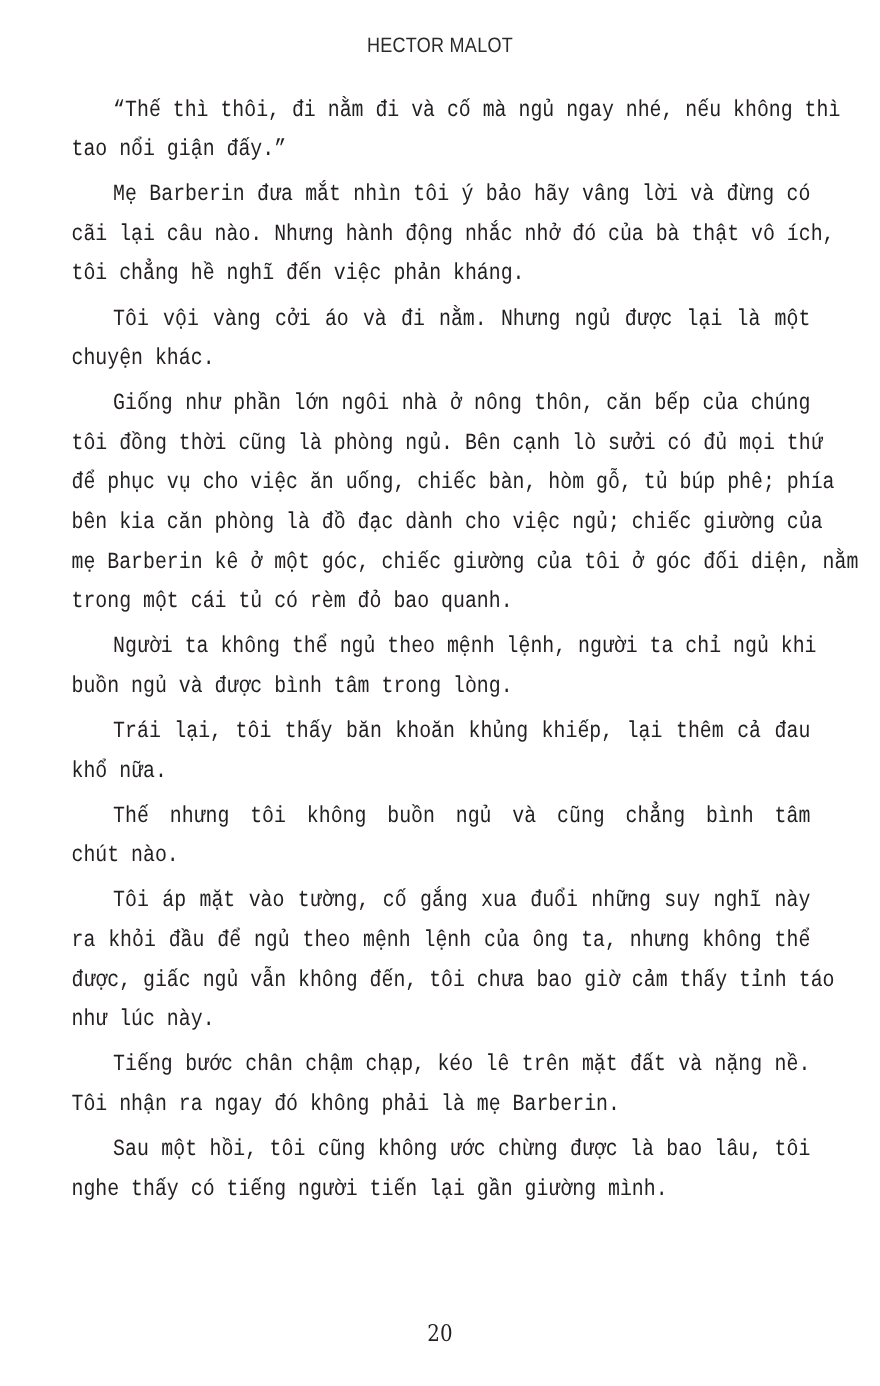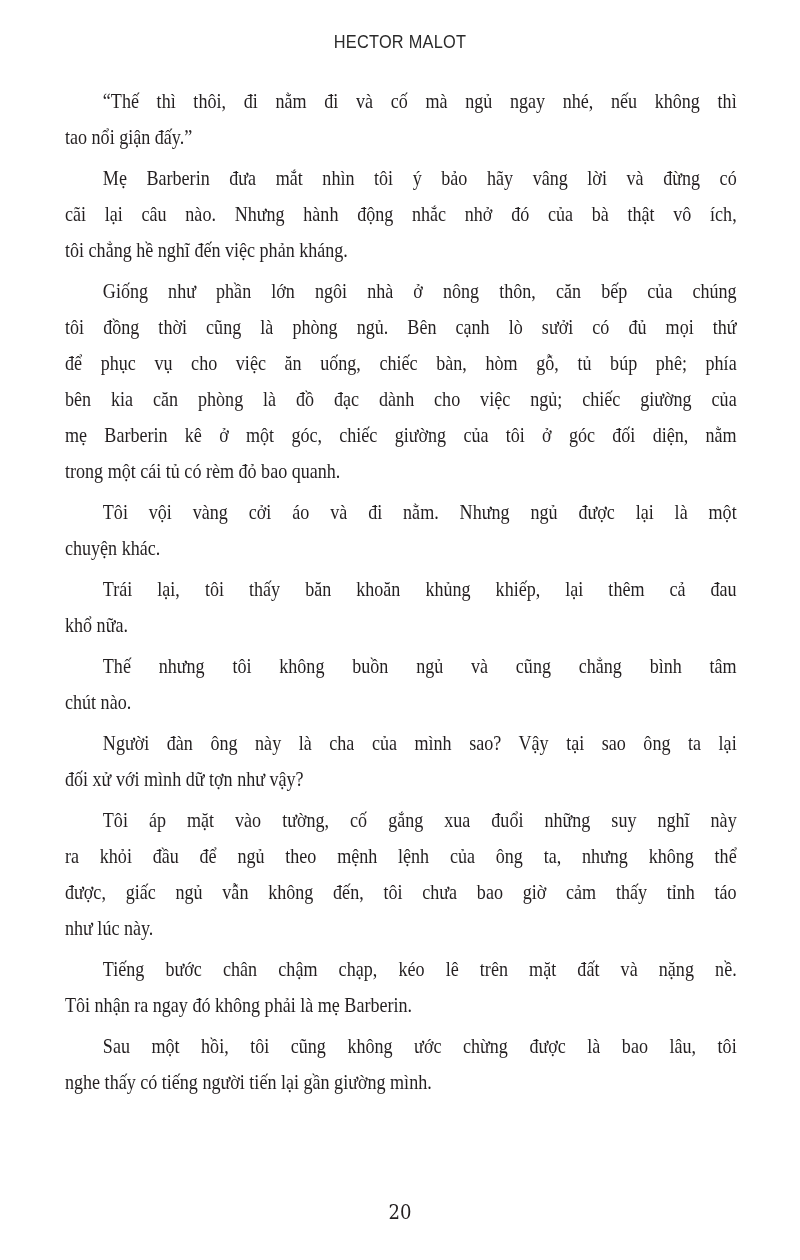--- a/index.html
+++ b/index.html
@@ -25,21 +25,21 @@
       letter-spacing: 0.3px;
       color: #2a2a2a;
       transform: scaleX(0.86);
       transform-origin: center;
     }
     .content {
       position: absolute;
       top: 83px;
       left: 65px;
       width: 672px;
-      font-family: Liberation Serif, serif;
+      font-family: Liberation Mono, monospace;
       font-size: 21px;
       color: #231f20;
     }
     .para {
       margin: 0 0 0 0;
       padding-bottom: 5px;
     }
     .line {
       display: block;
       height: 36px;
@@ -80,42 +80,42 @@
   <div class="para">
     <span class="line first">“Thế thì thôi, đi nằm đi và cố mà ngủ ngay nhé, nếu không thì</span>
     <span class="line last">tao nổi giận đấy.”</span>
   </div>
   <div class="para">
     <span class="line first">Mẹ Barberin đưa mắt nhìn tôi ý bảo hãy vâng lời và đừng có</span>
     <span class="line">cãi lại câu nào. Nhưng hành động nhắc nhở đó của bà thật vô ích,</span>
     <span class="line last">tôi chẳng hề nghĩ đến việc phản kháng.</span>
   </div>
   <div class="para">
+    <span class="line first">Tôi vội vàng cởi áo và đi nằm. Nhưng ngủ được lại là một</span>
+    <span class="line last">chuyện khác.</span>
+  </div>
+  <div class="para">
     <span class="line first">Giống như phần lớn ngôi nhà ở nông thôn, căn bếp của chúng</span>
     <span class="line">tôi đồng thời cũng là phòng ngủ. Bên cạnh lò sưởi có đủ mọi thứ</span>
     <span class="line">để phục vụ cho việc ăn uống, chiếc bàn, hòm gỗ, tủ búp phê; phía</span>
     <span class="line">bên kia căn phòng là đồ đạc dành cho việc ngủ; chiếc giường của</span>
     <span class="line">mẹ Barberin kê ở một góc, chiếc giường của tôi ở góc đối diện, nằm</span>
     <span class="line last">trong một cái tủ có rèm đỏ bao quanh.</span>
   </div>
   <div class="para">
-    <span class="line first">Tôi vội vàng cởi áo và đi nằm. Nhưng ngủ được lại là một</span>
-    <span class="line last">chuyện khác.</span>
+    <span class="line first">Người ta không thể ngủ theo mệnh lệnh, người ta chỉ ngủ khi</span>
+    <span class="line last">buồn ngủ và được bình tâm trong lòng.</span>
   </div>
   <div class="para">
     <span class="line first">Trái lại, tôi thấy băn khoăn khủng khiếp, lại thêm cả đau</span>
     <span class="line last">khổ nữa.</span>
   </div>
   <div class="para">
     <span class="line first">Thế nhưng tôi không buồn ngủ và cũng chẳng bình tâm</span>
     <span class="line last">chút nào.</span>
-  </div>
-  <div class="para">
-    <span class="line first">Người đàn ông này là cha của mình sao? Vậy tại sao ông ta lại</span>
-    <span class="line last">đối xử với mình dữ tợn như vậy?</span>
   </div>
   <div class="para">
     <span class="line first">Tôi áp mặt vào tường, cố gắng xua đuổi những suy nghĩ này</span>
     <span class="line">ra khỏi đầu để ngủ theo mệnh lệnh của ông ta, nhưng không thể</span>
     <span class="line">được, giấc ngủ vẫn không đến, tôi chưa bao giờ cảm thấy tỉnh táo</span>
     <span class="line last">như lúc này.</span>
   </div>
   <div class="para">
     <span class="line first">Tiếng bước chân chậm chạp, kéo lê trên mặt đất và nặng nề.</span>
     <span class="line last">Tôi nhận ra ngay đó không phải là mẹ Barberin.</span>

